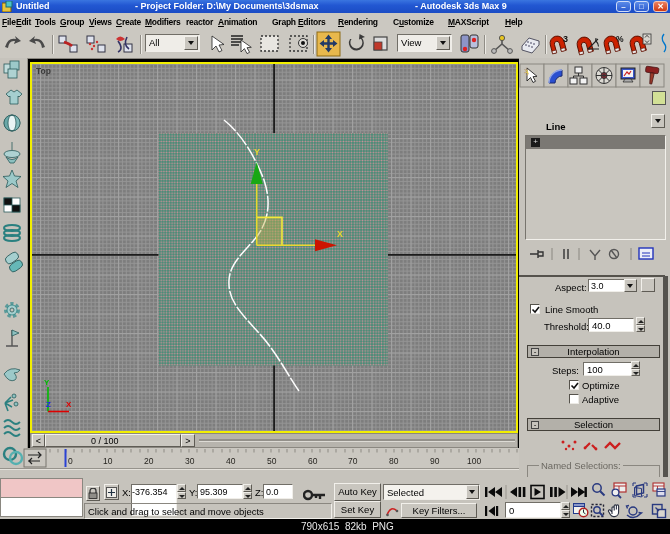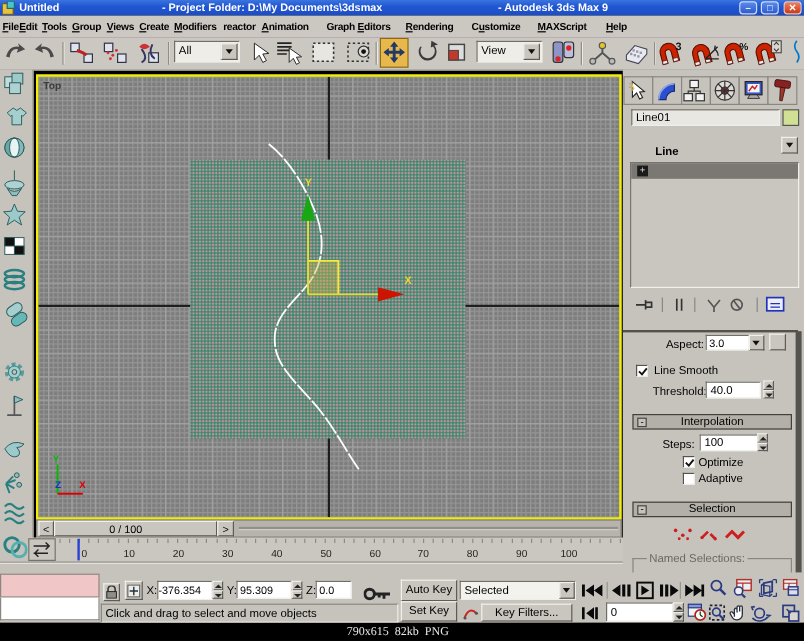--- a/index.html
+++ b/index.html
@@ -28,21 +28,21 @@
 #tslider{left:30px;top:433px;width:488px;height:15px;background:#b7b4ad;
   border:1px solid #8a8780;box-sizing:border-box;}
 
 #ruler{left:23px;top:448px;width:497px;height:20px;background:#c9c6bf;border-bottom:1px solid #807d76;}
 
 #status{left:0;top:468px;width:670px;height:51px;background:#c6c3bc;}
 
 #cpanel{left:519px;top:58px;width:151px;height:419px;background:#c6c3bc;}
 
 #bbar{left:0;top:519px;width:670px;height:15px;background:#000;}
-#bbar span{position:absolute;left:289px;top:2px;color:#e8e8e8;font-size:10px;font-family:Liberation Serif, serif;}
+#bbar span{position:absolute;left:301px;top:2px;color:#e8e8e8;font-size:10px;}
 
 .btn{position:absolute;background:#c9c6bf;border:1px solid;border-color:#f2f0eb #5f5c55 #5f5c55 #f2f0eb;box-sizing:border-box;}
 .fld{position:absolute;background:#fff;border:1px solid;border-color:#716e67 #f0eee9 #f0eee9 #716e67;box-sizing:border-box;color:#000;}
 .spin{position:absolute;width:9px;box-sizing:border-box;}
 .spin .u,.spin .d{position:absolute;left:0;width:9px;height:50%;background:#c9c6bf;border:1px solid;border-color:#efede8 #5f5c55 #5f5c55 #efede8;box-sizing:border-box;}
 .spin .d{bottom:0;}
 .spin i{position:absolute;left:1px;width:0;height:0;border-left:3px solid transparent;border-right:3px solid transparent;}
 .spin .u i{top:2px;border-bottom:3px solid #222;}
 .spin .d i{top:2px;border-top:3px solid #222;}
 .cb{position:absolute;width:10px;height:10px;background:#fff;border:1px solid;border-color:#55524b #eceae5 #eceae5 #55524b;box-sizing:border-box;}
@@ -353,21 +353,21 @@
       <rect x="1" y="5" width="8" height="5.5" fill="#8f8d88" stroke="#222" stroke-width="0.8"></rect>
     </svg>
 
   <div class="btn" style="left:104px;top:16px;width:15px;height:16px;"></div>
   <svg class="abs" style="left:106px;top:19px" width="11" height="11">
       <rect x="0.5" y="0.5" width="10" height="10" fill="#efede8" stroke="#555"></rect>
       <path d="M5.5 2 v7 M2 5.5 h7" stroke="#234" stroke-width="1.2"></path>
     </svg>
 
   <span class="lbl" style="left:122px;top:19px;">X:</span>
-  <div class="fld" style="left:131px;top:16px;width:46px;height:16px;font-size:9px;padding-top:2px;padding-left:0;">-376.354</div>
+  <div class="fld" style="left:131px;top:16px;width:46px;height:32px;font-size:9px;padding-top:2px;padding-left:0;">-376.354</div>
   <div class="spin" style="left:177px;top:16px;height:15px;">
       <div class="u">
         <i></i>
       </div>
       <div class="d">
         <i></i>
       </div>
     </div>
   <span class="lbl" style="left:189px;top:19px;">Y:</span>
   <div class="fld" style="left:197px;top:16px;width:46px;height:15px;font-size:9px;padding-top:2px;padding-left:2px;">95.309</div>
@@ -514,21 +514,20 @@
     <rect x="104" y="7" width="10" height="7" fill="#f4f4f4"></rect>
     <path d="M105 13 l3 -4 2 2 2 -3" stroke="#c22" stroke-width="1.2" fill="none"></path>
     <path d="M106 16 h6 l2 3 h-10 Z" fill="#aaa" stroke="#222" stroke-width="0.7"></path>
 
     <g transform="rotate(8 133 12)">
       <rect x="126" y="4" width="13" height="6" rx="1.5" fill="#8a2020" stroke="#401010" stroke-width="0.7"></rect>
       <path d="M131 10 h4 l-1 11 h-2 Z" fill="#9a3a2a" stroke="#401010" stroke-width="0.7"></path>
     </g>
   </svg>
 
-  <div class="fld" style="left:7px;top:33px;width:124px;height:14px;font-size:9.5px;padding:1px 0 0 3px;background:#e9e7e2;">Line01</div>
   <div class="abs" style="left:133px;top:33px;width:14px;height:14px;background:#d2e096;border:1px solid #555;box-sizing:border-box;"></div>
 
   <div class="btn" style="left:132px;top:56px;width:14px;height:14px;"></div>
   <div class="abs" style="left:136px;top:61px;width:0;height:0;border-left:3.5px solid transparent;border-right:3.5px solid transparent;border-top:4px solid #111;"></div>
 
   <div class="abs" style="left:6px;top:77px;width:141px;height:105px;background:#c9c6bf;border:1px solid;border-color:#77746d #f2f0eb #f2f0eb #77746d;box-sizing:border-box;"></div>
   <div class="abs" style="left:7px;top:78px;width:139px;height:13px;background:#7b7873;"></div>
   <div class="abs" style="left:12px;top:80px;width:9px;height:9px;background:#1a1a1a;color:#ddd;font-size:8px;line-height:8px;text-align:center;">+</div>
   <span class="lbl" style="left:27px;top:63px;font-weight:bold;">Line</span>
 

